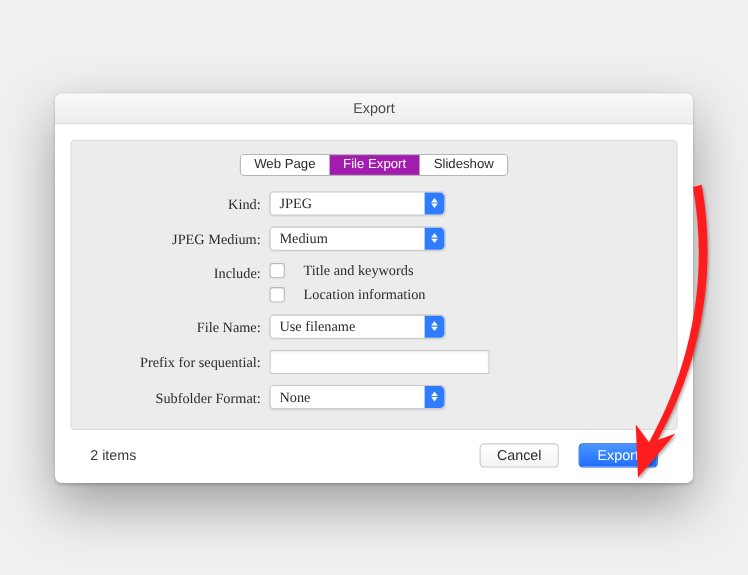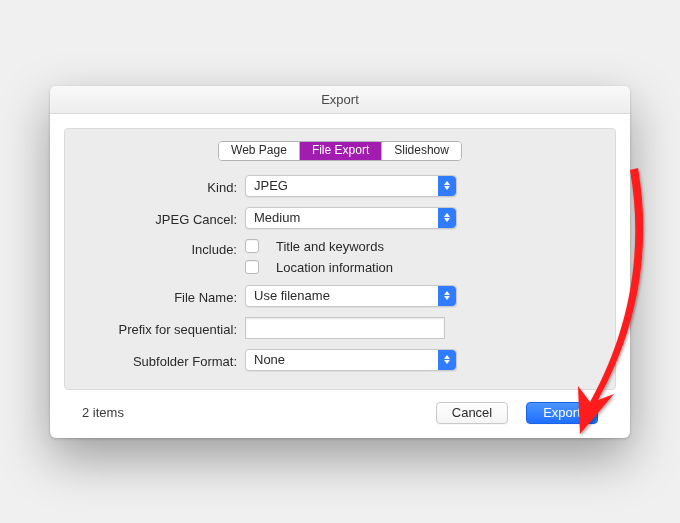--- a/index.html
+++ b/index.html
@@ -72,20 +72,21 @@
     .tab:last-child { border-right: none; }
     .tab.active {
       background: #a21caf;
       color: #fff;
     }
     .form-rows {
       display: flex;
       flex-direction: column;
       gap: 10px;
       padding: 4px 20px 0 20px;
+      font-family: Liberation Serif, serif;
     }
     .row {
       display: flex;
       align-items: center;
     }
     .row.multi { align-items: flex-start; }
     .label-col {
       width: 160px;
       text-align: right;
       font-size: 13px;
@@ -93,21 +94,21 @@
       padding-right: 8px;
       padding-top: 3px;
     }
     .control-col {
       flex: 1;
       display: flex;
       flex-direction: column;
       gap: 6px;
     }
     .select {
-      width: 212px;
+      width: 160px;
       height: 22px;
       background: #ffffff;
       border: 1px solid #c9c9c9;
       border-radius: 4px;
       display: flex;
       align-items: center;
       position: relative;
       font-size: 13px;
       padding-left: 8px;
       color: #2a2a2a;
@@ -229,21 +230,21 @@
               <span>JPEG</span>
               <div class="end">
                 <div class="arrow-up"></div>
                   <div class="arrow-down"></div>
               </div>
             </div>
           </div>
         </div>
 
         <div class="row">
-          <div class="label-col">JPEG Cancel:</div>
+          <div class="label-col">JPEG Medium:</div>
           <div class="control-col">
             <div class="select">
               <span>Medium</span>
               <div class="end">
                 <div class="arrow-up"></div>
                   <div class="arrow-down"></div>
               </div>
             </div>
           </div>
         </div>

